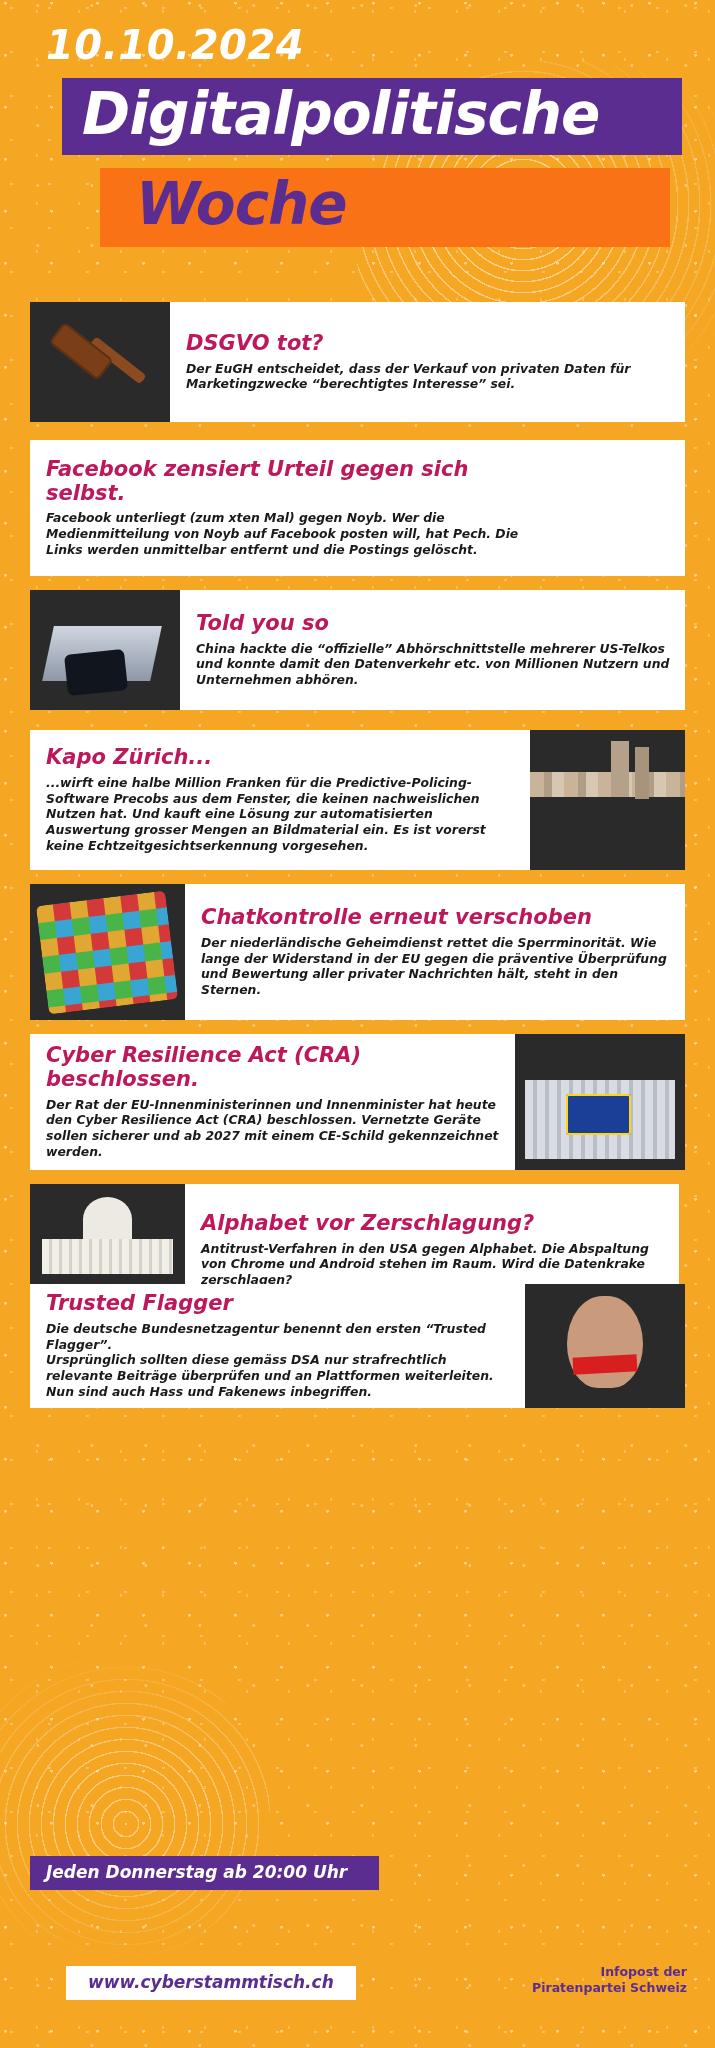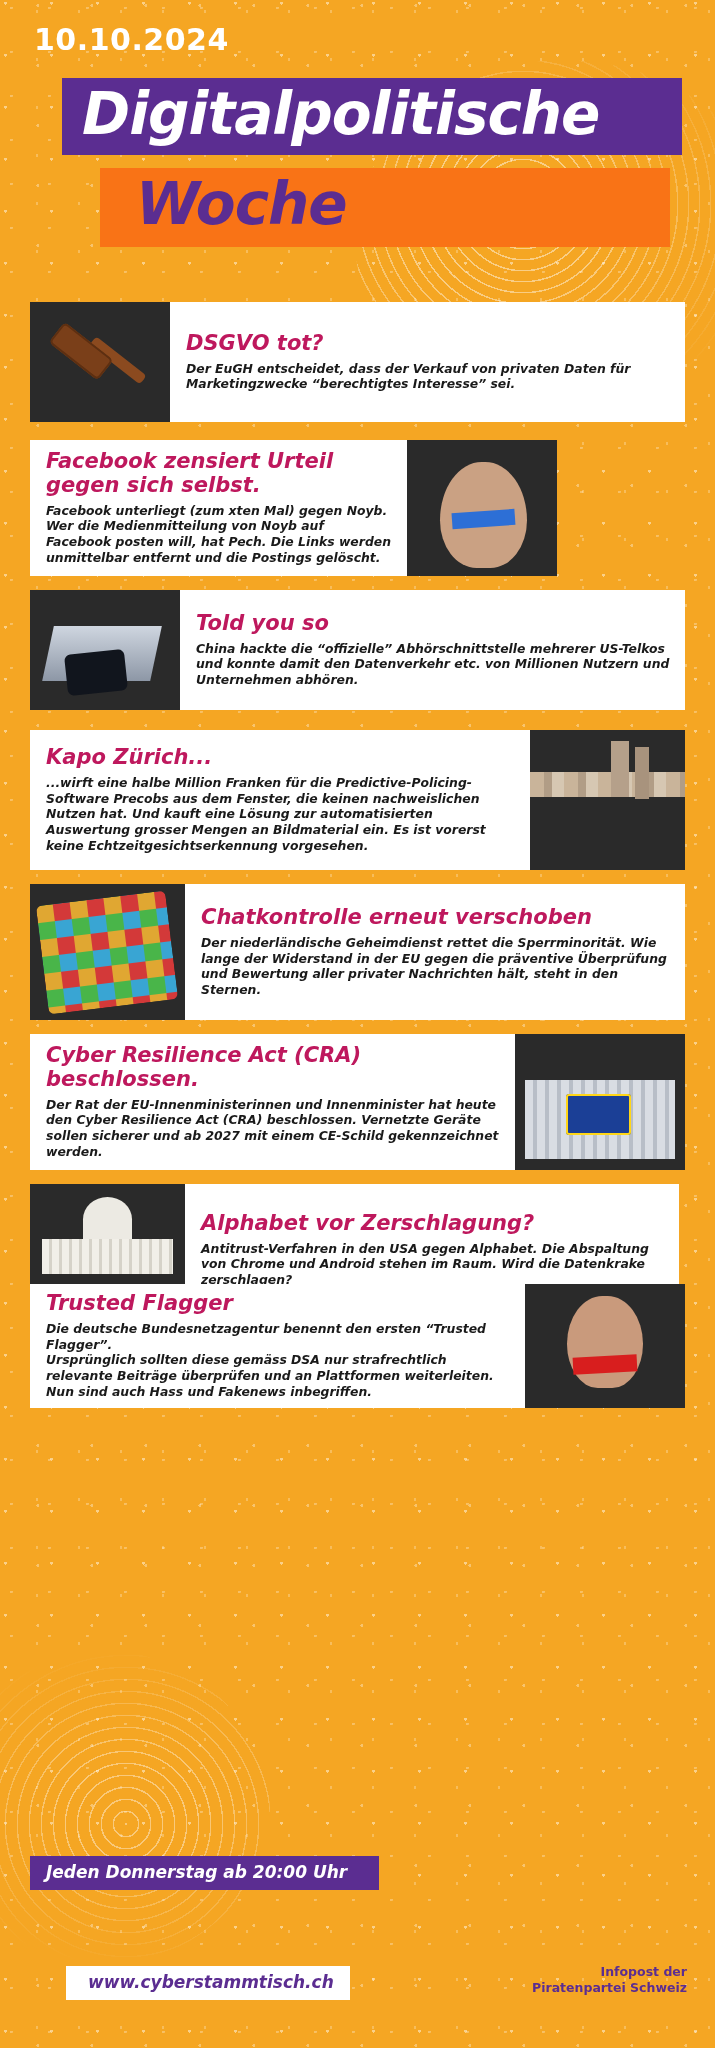--- a/index.html
+++ b/index.html
@@ -48,23 +48,24 @@
         rgba(255,255,255,0.40) 0 1.4px, transparent 1.4px 12px);
     -webkit-mask-image: radial-gradient(ellipse at 62% 50%, #000 22%, transparent 70%);
             mask-image: radial-gradient(ellipse at 62% 50%, #000 22%, transparent 70%);
     pointer-events: none;
   }
   .page { position: relative; width: 715px; height: 2048px; }
 
   
   .date {
     position: absolute;
-    left: 34px; top: 22px;
-    font-size: 30px;
-    font-weight: bold;
+    left: 46px; top: 22px;
+    font-size: 40px;
+    font-weight: bold;
+    font-style: italic;
     color: #ffffff;
     letter-spacing: .5px;
   }
   .title-band {
     position: absolute;
     left: 62px; top: 78px;
     width: 620px;
     background: #5B2D91;
     padding: 6px 0 10px 20px;
   }
@@ -297,21 +298,21 @@
   .footer-band1 .t {
     color: #ffffff;
     font-size: 17px;
     font-weight: bold;
     font-style: italic;
   }
   .footer-band2 {
     position: absolute;
     left: 66px; top: 1966px;
     background: #ffffff;
-    padding: 6px 16px 8px 22px;
+    padding: 6px 22px 8px 22px;
   }
   .footer-band2 .t {
     color: #5B2D91;
     font-size: 17px;
     font-weight: bold;
     font-style: italic;
   }
   .footer-right {
     position: absolute;
     right: 28px; top: 1964px;
@@ -340,21 +341,21 @@
   </div>
 
   <div class="card" style="left:30px; top:302px; width:655px; height:120px;">
     <div class="thumb img-gavel" style="width:140px;"></div>
     <div class="body">
       <h2>DSGVO tot?</h2>
       <p>Der EuGH entscheidet, dass der Verkauf von privaten Daten für Marketingzwecke “berechtigtes Interesse” sei.</p>
     </div>
   </div>
 
-  <div class="card" style="left:30px; top:440px; width:527px; height:136px;">
+  <div class="card" style="left:30px; top:440px; width:655px; height:136px;align-items:center;">
     <div class="body">
       <h2>Facebook zensiert Urteil gegen sich selbst.</h2>
       <p>Facebook unterliegt (zum xten Mal) gegen Noyb. Wer die Medienmitteilung von Noyb auf Facebook posten will, hat Pech. Die Links werden unmittelbar entfernt und die Postings gelöscht.</p>
     </div>
     <div class="thumb img-tape" style="width:150px;"></div>
   </div>
 
   <div class="card" style="left:30px; top:590px; width:655px; height:120px;">
     <div class="thumb img-hacker" style="width:150px;"></div>
     <div class="body">

